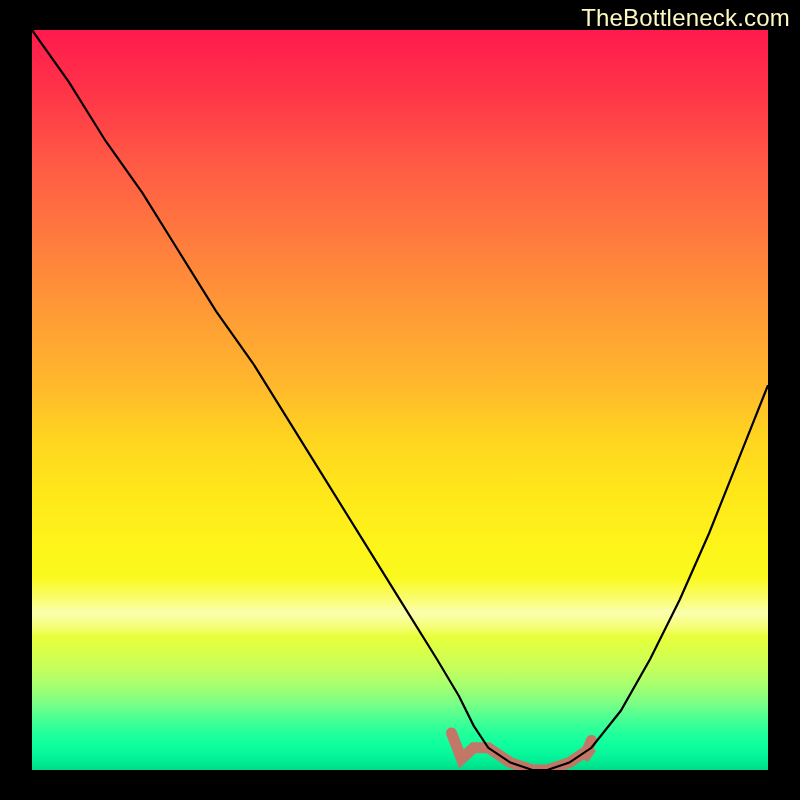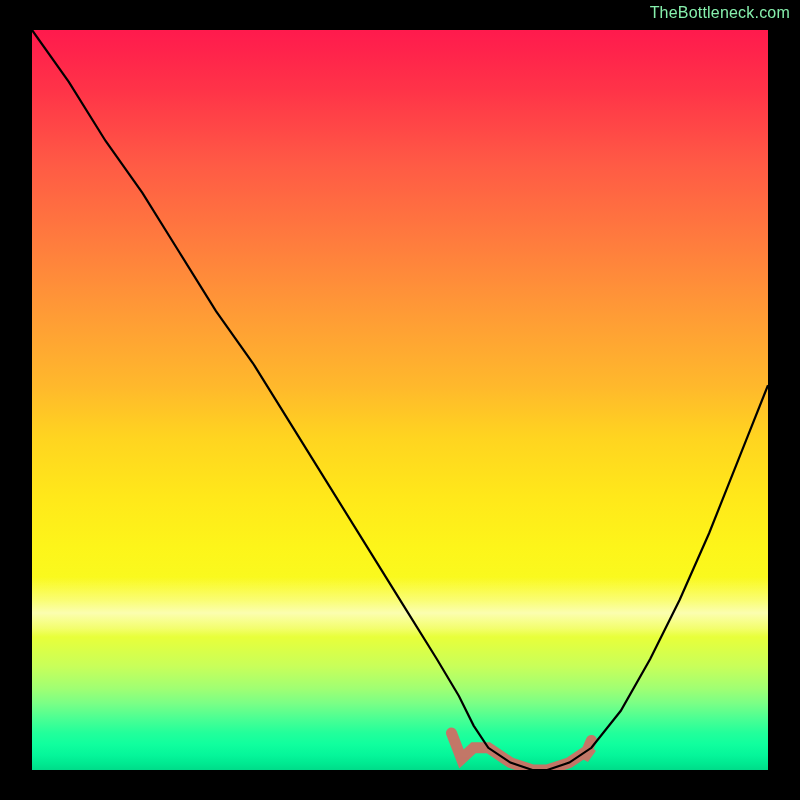--- a/index.html
+++ b/index.html
@@ -14,22 +14,22 @@
   .frame {
     position: relative;
     width: 800px;
     height: 800px;
     background: #000;
   }
   .watermark {
     position: absolute;
     top: 4px;
     right: 10px;
-    color: #86efac;
-    font-size: 16px;
+    color: #fef9c3;
+    font-size: 24px;
     font-weight: 500;
     letter-spacing: 0.2px;
     z-index: 5;
   }
   .plot-area {
     position: absolute;
     left: 32px;
     top: 30px;
     width: 736px;
     height: 740px;

